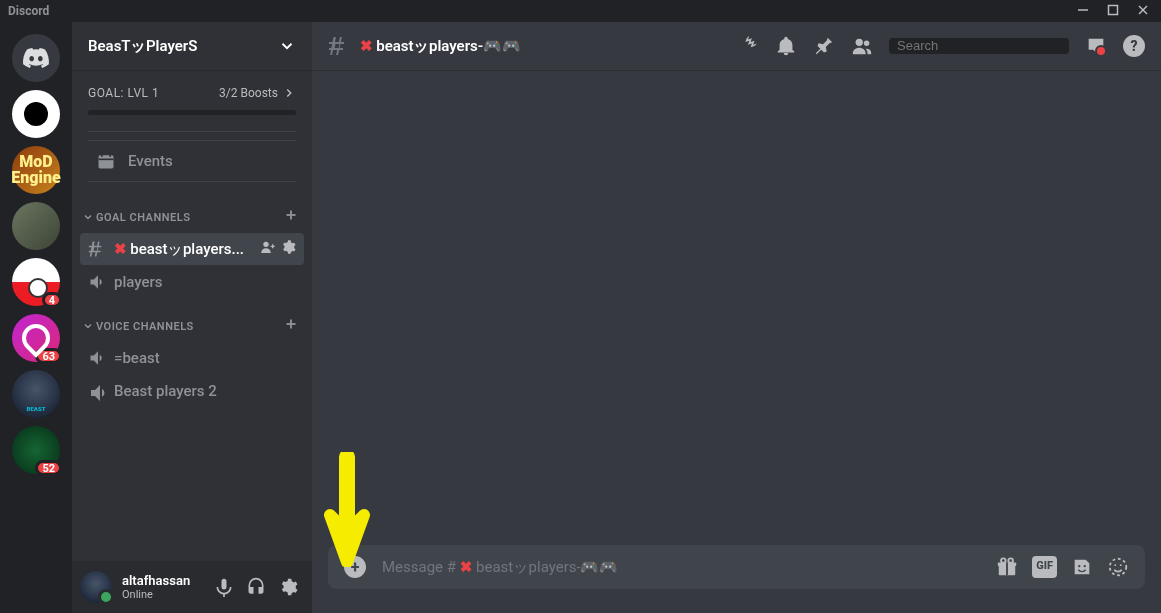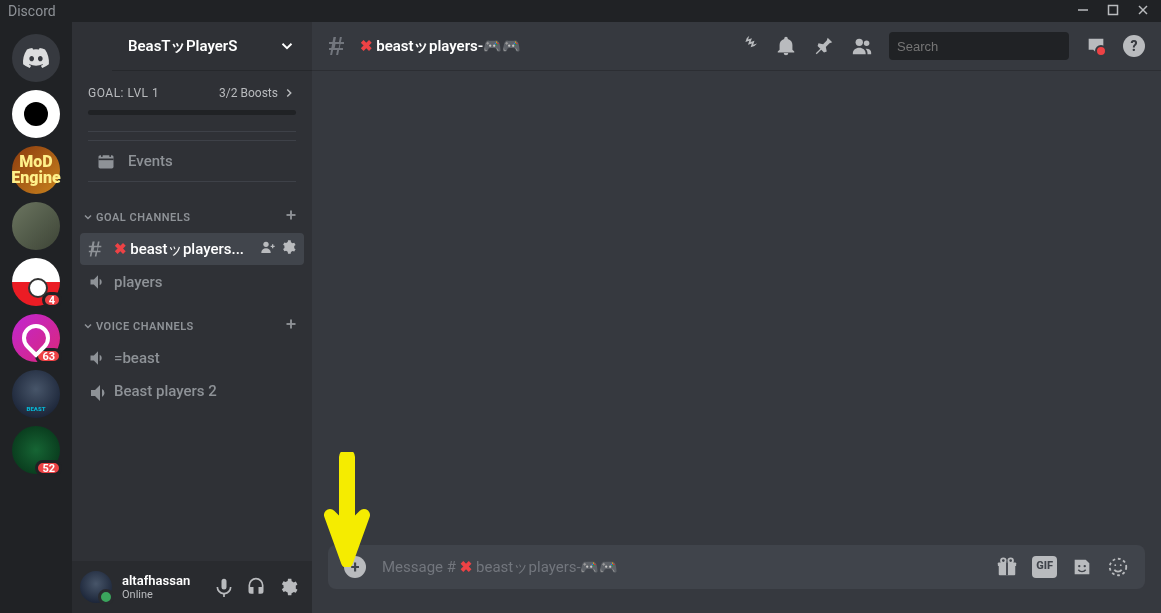--- a/index.html
+++ b/index.html
@@ -13,22 +13,23 @@
   display: flex;
   flex-direction: column;
 }
 .titlebar {
   height: 22px;
   background: #202225;
   display: flex;
   align-items: center;
   justify-content: space-between;
   padding: 0 8px;
-  font-size: 14px;
+  font-size: 12px;
   color: #8e9297;
+  font-weight: bold;
 }
 .window-controls { display: flex; gap: 18px; padding-right: 4px; }
 .window-controls span { cursor: pointer; color: #b9bbbe; }
 .main { display: flex; flex: 1; min-height: 0; }
 
 .server-list {
   width: 72px;
   background: #202225;
   display: flex;
   flex-direction: column;
@@ -87,21 +88,20 @@
   flex-shrink: 0;
 }
 .server-header {
   height: 48px;
   padding: 0 16px;
   display: flex;
   align-items: center;
   justify-content: space-between;
   box-shadow: 0 1px 0 rgba(4,4,5,0.2);
   cursor: pointer;
-  margin-left: 40px;
 }
 .server-header h2 { font-size: 15px; font-weight: 600; color: #fff; }
 .channels {
   flex: 1;
   overflow-y: auto;
   padding: 0 8px;
 }
 .goal-box {
   margin: 16px 8px 8px;
   padding-bottom: 16px;
@@ -217,25 +217,25 @@
 .header-right {
   margin-left: auto;
   display: flex;
   align-items: center;
   gap: 16px;
 }
 .hicon { color: #b9bbbe; cursor: pointer; display:flex; }
 .hicon svg { width: 22px; height: 22px; }
 .search {
   width: 180px;
-  height: 28px;
+  height: 16px;
   background: #202225;
   border-radius: 4px;
   display: flex;
-  align-items: center;
+  align-items: flex-start;
   padding: 0 8px;
   font-size: 13px;
   color: #72767d;
 }
 .search input {
   background: transparent;
   border: none;
   outline: none;
   color: #dcddde;
   font-size: 13px;

